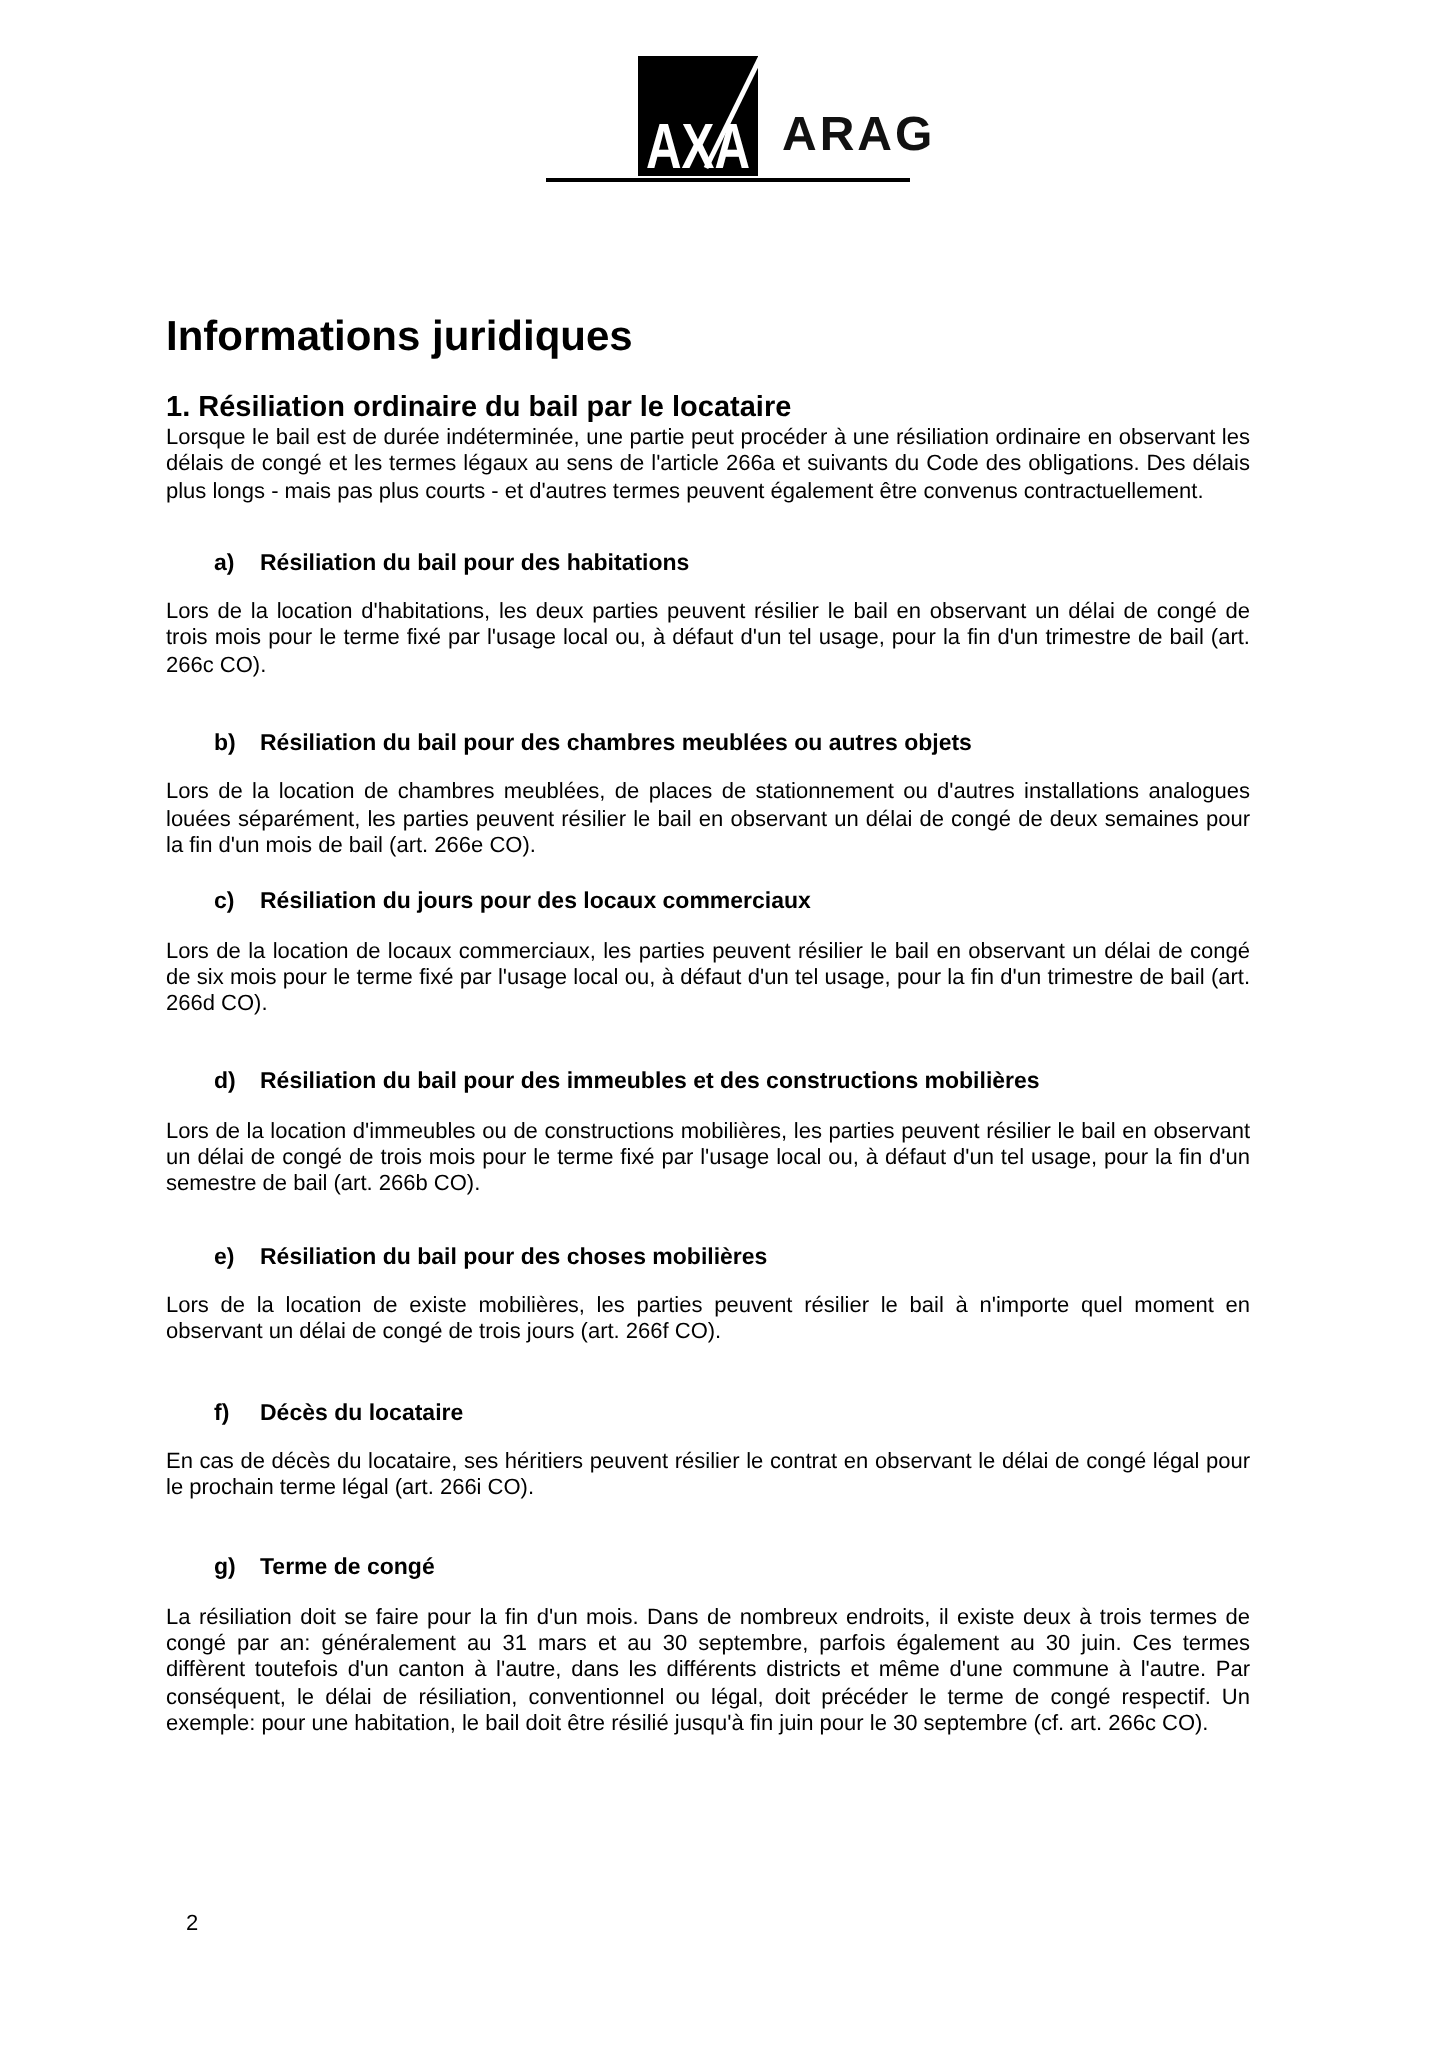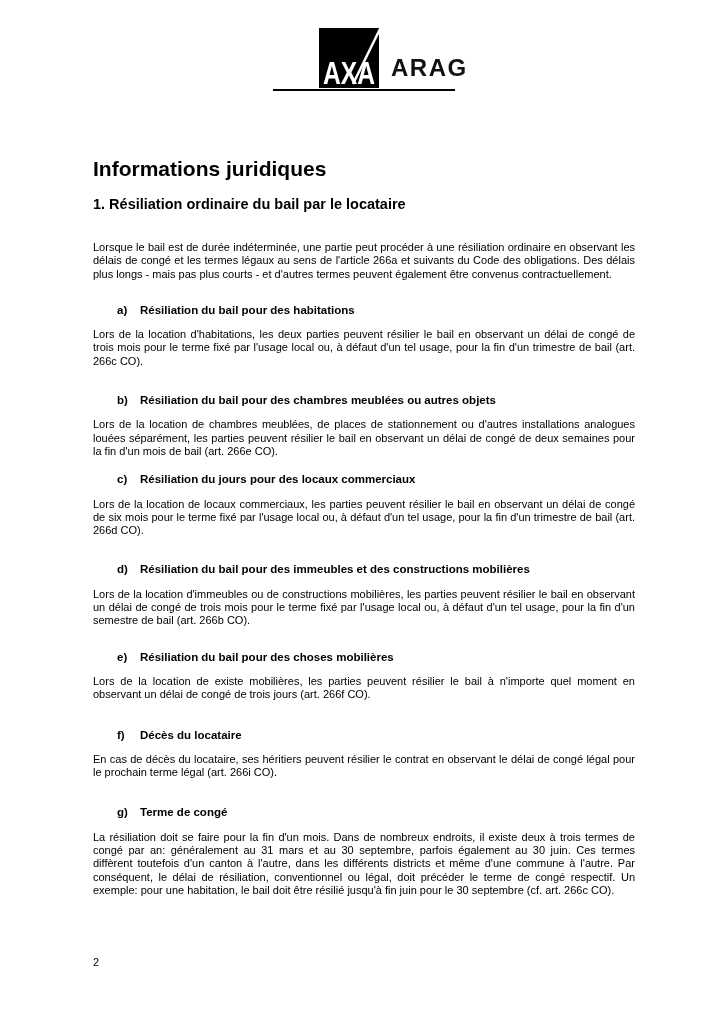--- a/index.html
+++ b/index.html
@@ -37,41 +37,41 @@
   .logo-rule {
     position: absolute;
     left: 273px; top: 89px;
     width: 182px; height: 2px;
     background: #000;
   }
 
   
   .content {
     position: absolute;
-    left: 93px; top: 157px;
+    left: 83px; top: 157px;
     width: 542px;
   }
   .doc-title {
     font-size: 21px;
     line-height: 24px;
     font-weight: bold;
   }
   .section-heading {
     font-size: 14.5px;
     line-height: 17px;
     font-weight: bold;
     margin-top: 15px;
   }
   .para {
     font-size: 11px;
     line-height: 13.3px;
     text-align: justify;
     margin-top: 11px;
   }
-  .intro { margin-top: 28px; }
+  .intro { margin-top: 0; }
 
   .sub-heading-row {
     display: flex;
     font-size: 11.5px;
     line-height: 13.3px;
     font-weight: bold;
   }
   .sub-letter {
     flex: 0 0 23px;
     margin-left: 24px;

